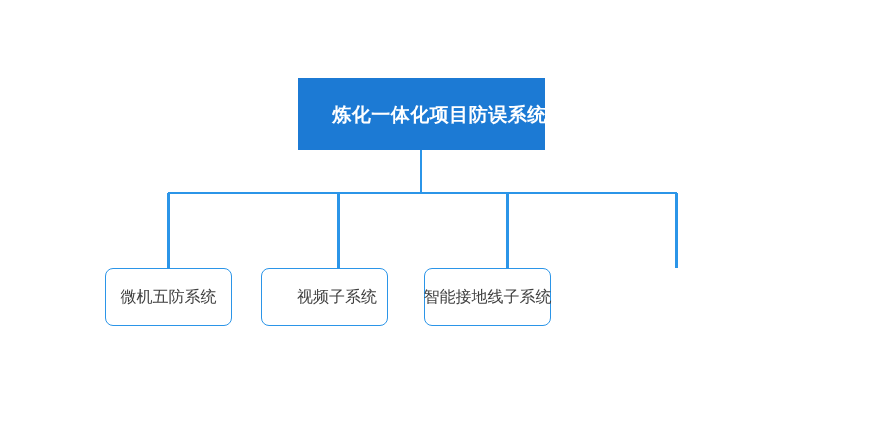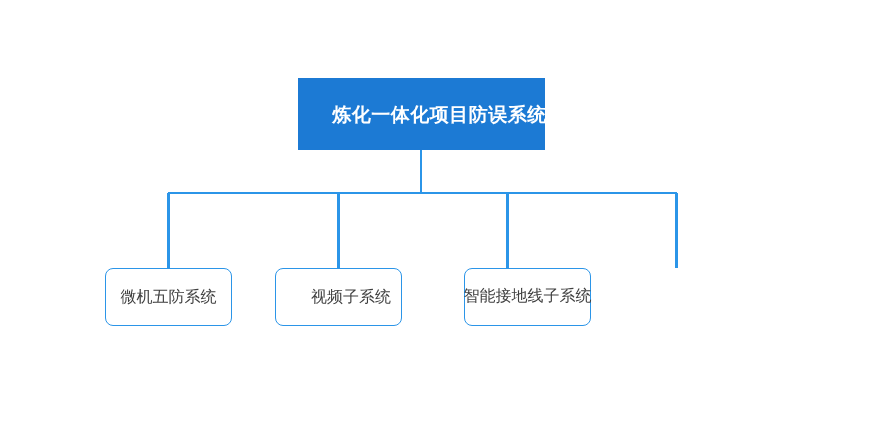--- a/index.html
+++ b/index.html
@@ -58,22 +58,22 @@
     align-items: center;
     justify-content: center;
   }
   .child-label {
     color: #404040;
     font-size: 16px;
     white-space: nowrap;
     line-height: 1;
   }
   .child-0 { left: 105px; }
-  .child-1 { left: 275px; padding-left: 25px; }
-  .child-2 { left: 464px; font-family: Liberation Mono, monospace; }
+  .child-1 { left: 261px; padding-left: 25px; }
+  .child-2 { left: 424px; }
   .child-3 { left: 614px; }
 </style>
 </head>
 <body>
 
 <div id="canvas">
 
   <svg id="connectors" viewBox="0 0 870 436" width="870" height="436" xmlns="http://www.w3.org/2000/svg">
     <g stroke="#2b95e8" stroke-width="2.2" fill="none" shape-rendering="crispEdges">
       <line x1="421" y1="150" x2="421" y2="193"></line>

